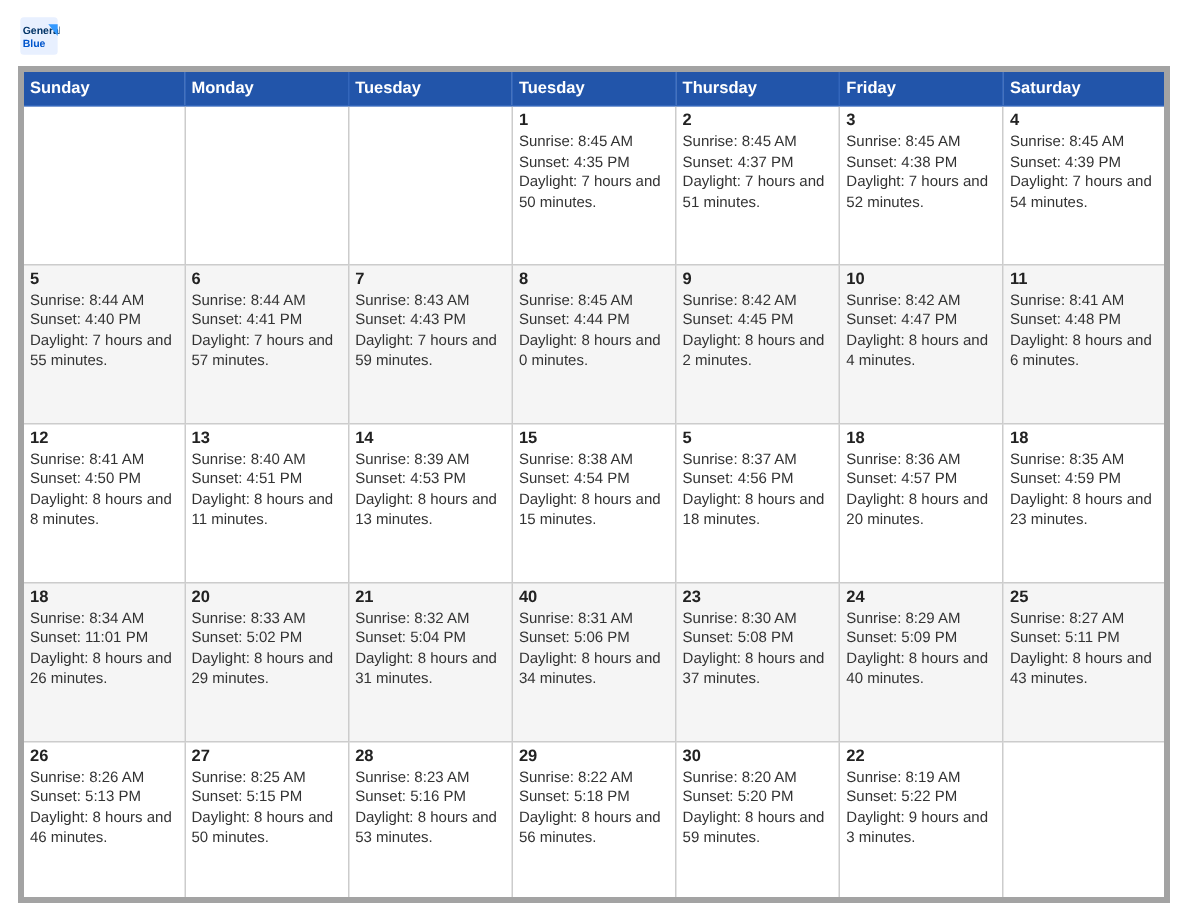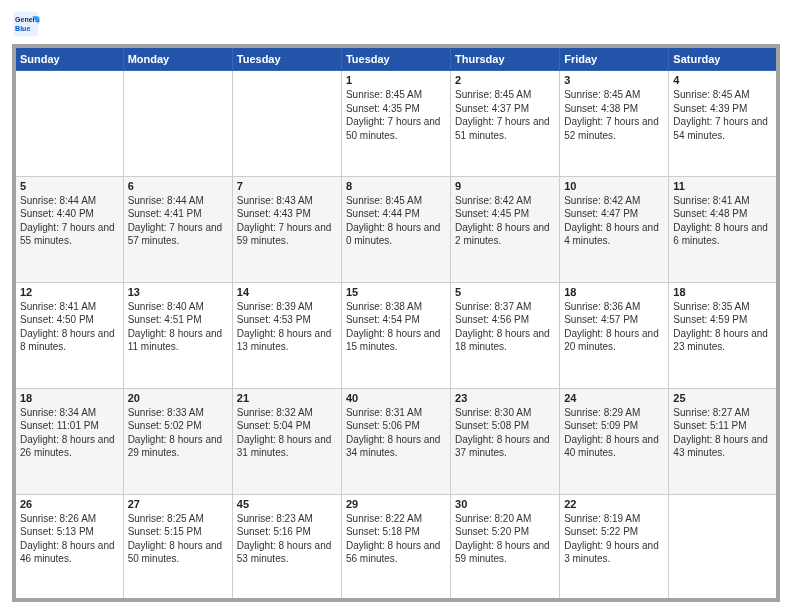--- a/index.html
+++ b/index.html
@@ -320,21 +320,21 @@
 and 46 minutes.</div>
           </td>
           <td>
             <span class="day-num">27</span>
             <div class="day-info">Sunrise: 8:25 AM
 Sunset: 5:15 PM
 Daylight: 8 hours
 and 50 minutes.</div>
           </td>
           <td>
-            <span class="day-num">45</span>
+            <span class="day-num">28</span>
             <div class="day-info">Sunrise: 8:23 AM
 Sunset: 5:16 PM
 Daylight: 8 hours
 and 53 minutes.</div>
           </td>
           <td>
             <span class="day-num">29</span>
             <div class="day-info">Sunrise: 8:22 AM
 Sunset: 5:18 PM
 Daylight: 8 hours

